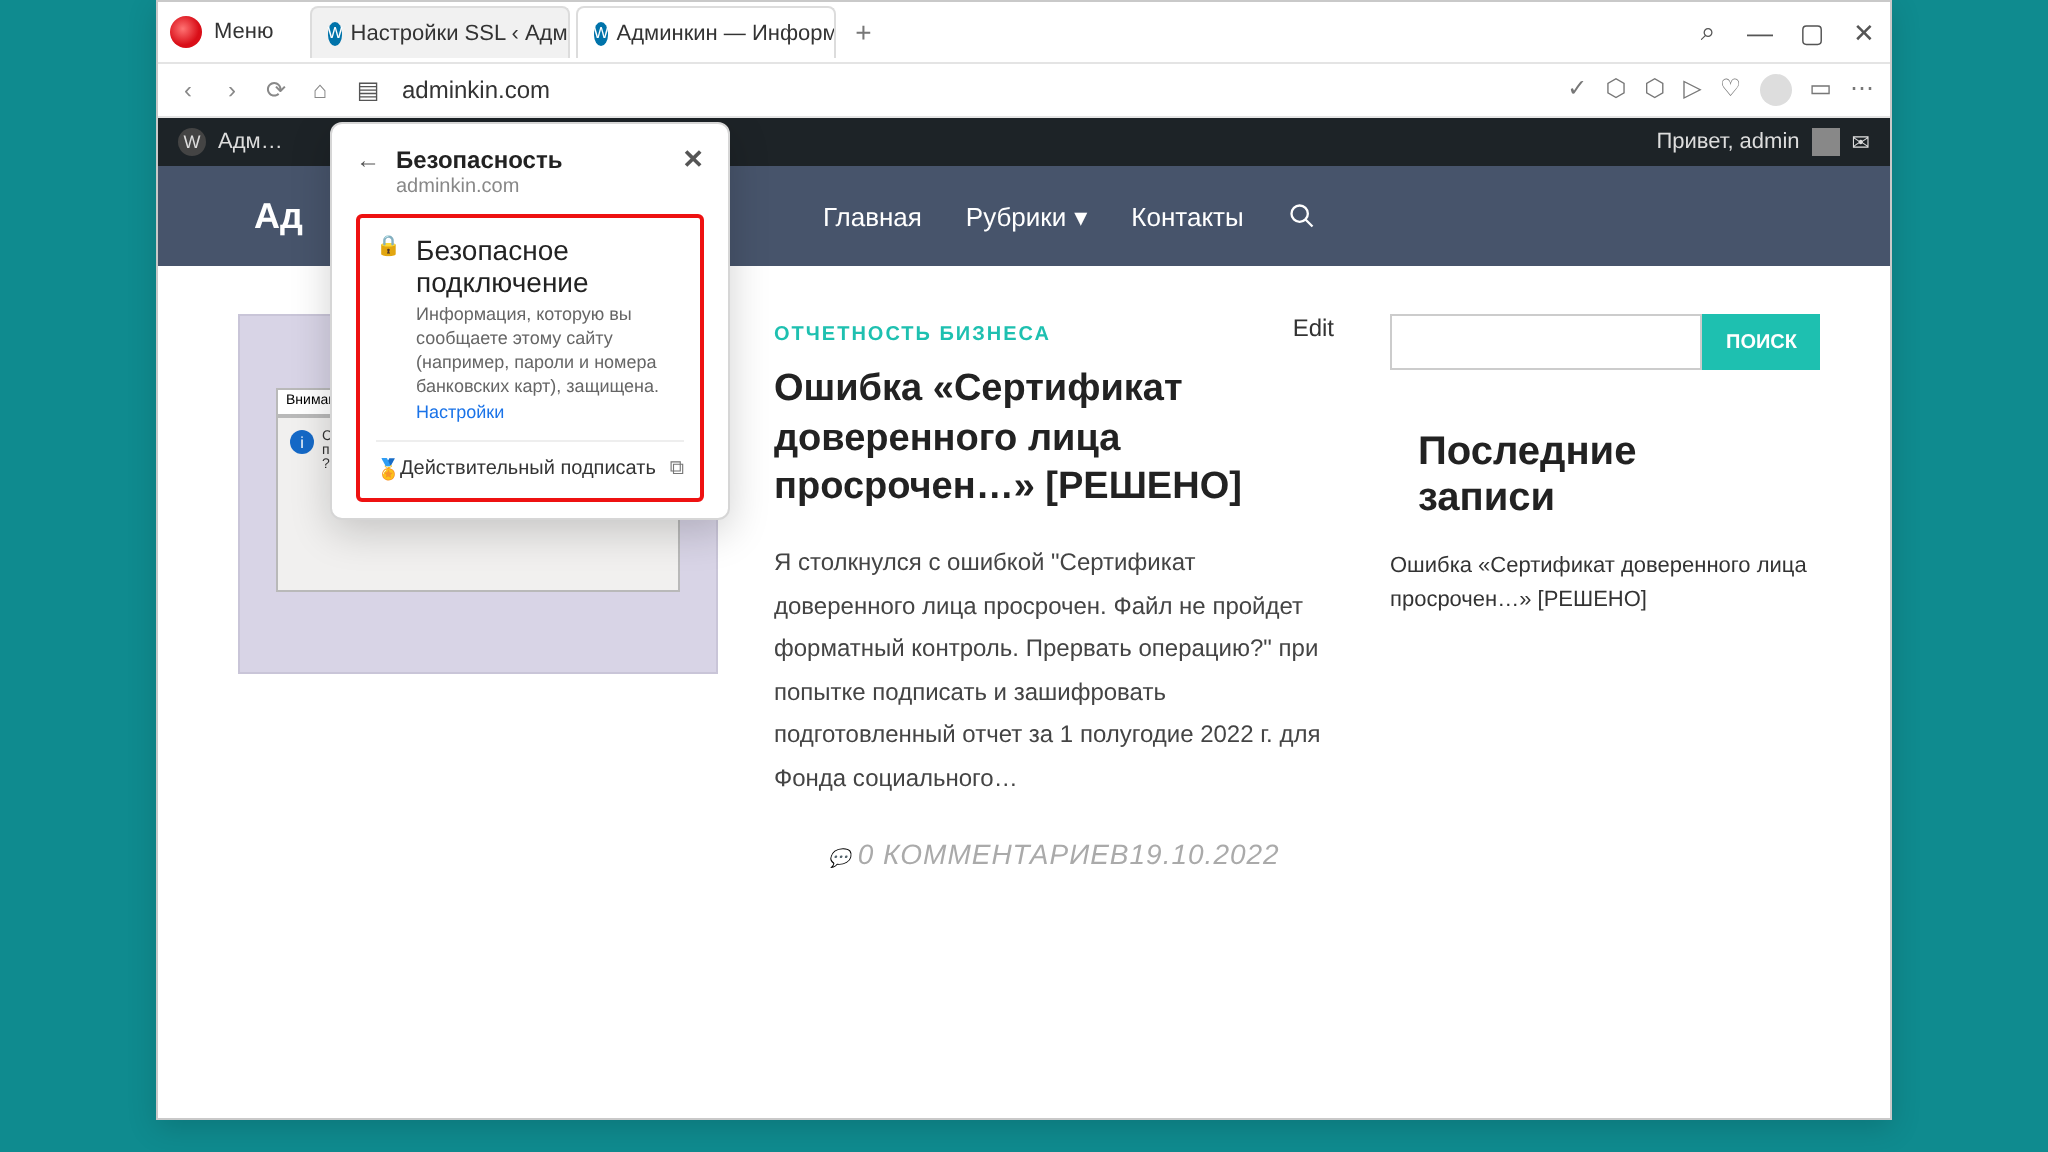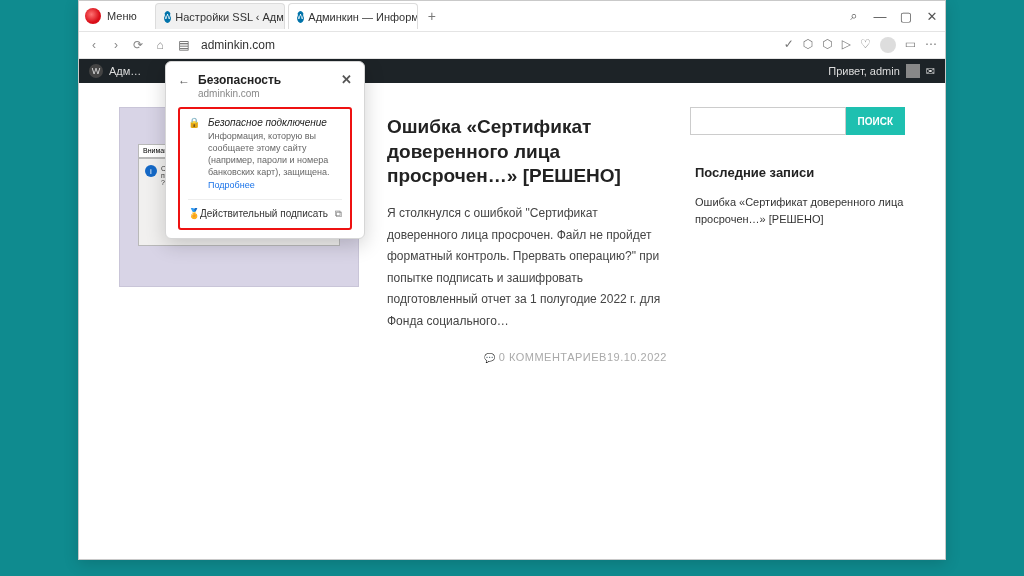--- a/index.html
+++ b/index.html
@@ -54,44 +54,44 @@
   .thumb .info-icon { width: 12px; height: 12px; border-radius: 50%; background: #1569c7; color: #fff; display: inline-flex; align-items: center; justify-content: center; font-size: 8px; margin-right: 4px; flex-shrink: 0; }
   .thumb .dlg-row { display: flex; }
   .thumb .dlg-btns { display: flex; gap: 4px; justify-content: flex-end; margin-top: 8px; }
   .thumb .dlg-btns span { border: 1px solid #999; background: #fdfdfd; padding: 1px 10px; font-size: 7px; }
 
   .article { width: 290px; }
   .category { font-size: 10px; letter-spacing: 1px; color: #1ec0b0; font-weight: 600; }
   .edit-link { float: right; font-size: 12px; color: #333; }
   .post-title { font-size: 19px; font-weight: 700; color: #222; margin: 8px 0 14px; line-height: 1.3; }
   .excerpt { font-size: 12px; color: #444; line-height: 1.8; }
-  .meta { margin-top: 18px; display: flex; justify-content: flex-end; font-size: 11px; color: #aaa; letter-spacing: .5px; }
+  .meta { margin-top: 18px; display: flex; justify-content: center; font-size: 14px; color: #aaa; letter-spacing: .5px; font-style: italic; }
   .meta .comments::before { content: "💬 "; font-size: 9px; }
 
   .sidebar { width: 210px; }
-  .search-row { display: flex; justify-content: flex-end; }
+  .search-row { display: flex; }
   .search-row input { flex: 1; border: 1px solid #ccc; height: 28px; padding: 0 6px; font-size: 11px; }
   .search-btn { background: #1ec0b0; color: #fff; border: none; height: 28px; padding: 0 12px; font-size: 10px; font-weight: 600; }
-  .widget-title { font-size: 13px; font-weight: 700; color: #222; margin: 30px 0 14px; }
+  .widget-title { font-size: 20px; font-weight: 700; color: #222; margin: 30px 14px 14px; }
   .recent { font-size: 11px; color: #333; line-height: 1.5; }
 
   
   .popover {
     position: absolute; left: 86px; top: 2px; width: 200px;
     background: #fff; border: 1px solid #d6d6d6; border-radius: 6px;
     box-shadow: 0 6px 20px rgba(0,0,0,.18); padding: 10px 12px 8px; z-index: 50;
   }
   .pop-head { display: flex; align-items: center; font-size: 12px; font-weight: 600; color: #222; }
   .pop-back { margin-right: 8px; color: #555; }
   .pop-close { margin-left: auto; color: #555; font-size: 13px; }
   .pop-host { font-size: 10px; color: #888; margin-left: 20px; margin-top: 1px; }
   .redbox { border: 2px solid #e11; border-radius: 3px; margin-top: 8px; padding: 8px; }
   .pop-row { display: flex; gap: 8px; }
   .pop-icon { width: 12px; color: #555; font-size: 10px; flex-shrink: 0; }
-  .pop-row-title { font-size: 10px; color: #222; font-style: italic; }
+  .pop-row-title { font-size: 14px; color: #222; }
   .pop-desc { font-size: 9px; color: #666; line-height: 1.35; margin-top: 2px; }
   .pop-link { color: #1a73e8; }
   .pop-sep { height: 1px; background: #eee; margin: 8px 0; }
   .pop-cert { display: flex; align-items: center; font-size: 10px; color: #333; }
   .pop-cert .ext { margin-left: auto; color: #777; }
 
   svg { display: block; }
 </style>
 </head>
 <body>
@@ -147,20 +147,37 @@
     <div class="wp-adminbar">
       <span class="wplogo">W</span>
       <span>Адм…</span>
       <div class="greet">
         <span>Привет, admin</span>
         <span class="user-sq"></span>
         <span>✉</span>
       </div>
     </div>
 
+    <div class="site-header">
+      <div class="site-title">Ад</div>
+      <div class="main-nav">
+        <div class="item">Главная</div>
+        <div class="item">
+          <span>Рубрики</span>
+          <span>▾</span>
+        </div>
+        <div class="item">Контакты</div>
+        <div class="item">
+          <svg width="14" height="14" viewBox="0 0 24 24" fill="none" stroke="#fff" stroke-width="2">
+              <circle cx="10" cy="10" r="7"></circle>
+              <line x1="15" y1="15" x2="21" y2="21"></line>
+            </svg>
+        </div>
+      </div>
+    </div>
 
     <div class="page-body">
 
       <div class="thumb-card">
         <div class="thumb">
           <div class="dlg-title">Внимание</div>
           <div class="inner-dialog">
             <div class="dlg-row">
               <span class="info-icon">i</span>
               <span>Сертификат доверенного лица просрочен. Файл не пройдет форматный контроль. Прервать операцию ?</span>
@@ -168,20 +185,24 @@
             <div class="dlg-btns">
               <span>Да</span>
               <span>Нет</span>
             </div>
           </div>
         </div>
 
       </div>
 
       <div class="article">
+        <div>
+          <span class="category">ОТЧЕТНОСТЬ БИЗНЕСА</span>
+          <span class="edit-link">Edit</span>
+        </div>
         <h2 class="post-title">Ошибка «Сертификат доверенного лица просрочен…» [РЕШЕНО]</h2>
         <p class="excerpt">Я столкнулся с ошибкой "Сертификат доверенного лица просрочен. Файл не пройдет форматный контроль. Прервать операцию?" при попытке подписать и зашифровать подготовленный отчет за 1 полугодие 2022 г. для Фонда социального…</p>
         <div class="meta">
           <span class="comments">0 КОММЕНТАРИЕВ</span>
           <span>19.10.2022</span>
         </div>
       </div>
 
       <div class="sidebar">
         <div class="search-row">
@@ -201,21 +222,21 @@
         <span class="pop-close">✕</span>
       </div>
       <div class="pop-host">adminkin.com</div>
 
       <div class="redbox">
         <div class="pop-row">
           <span class="pop-icon">🔒</span>
           <div>
             <div class="pop-row-title">Безопасное подключение</div>
             <div class="pop-desc">
-              <span>Информация, которую вы сообщаете этому сайту (например, пароли и номера банковских карт), защищена. </span><span class="pop-link">Подробнее</span>
+              <span>Информация, которую вы сообщаете этому сайту (например, пароли и номера банковских карт), защищена. </span><span class="pop-link">Настройки</span>
             </div>
           </div>
         </div>
         <div class="pop-sep"></div>
         <div class="pop-cert">
           <span class="pop-icon">🏅</span>
           <span>Действительный подписать</span>
           <span class="ext">⧉</span>
         </div>
       </div>

